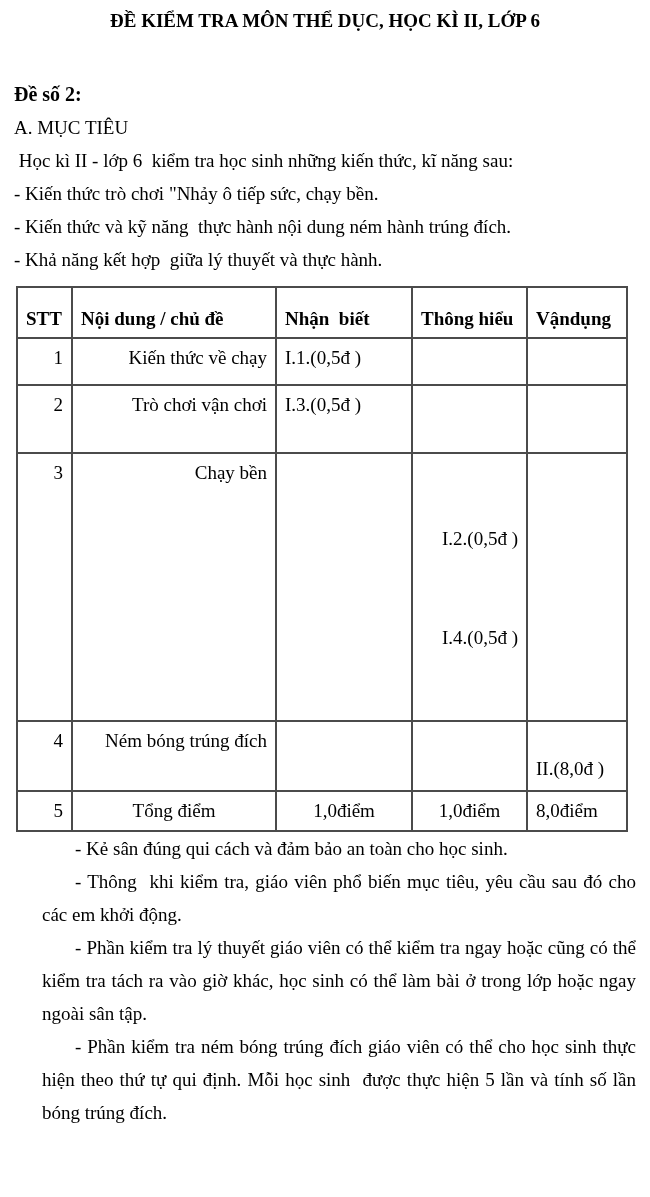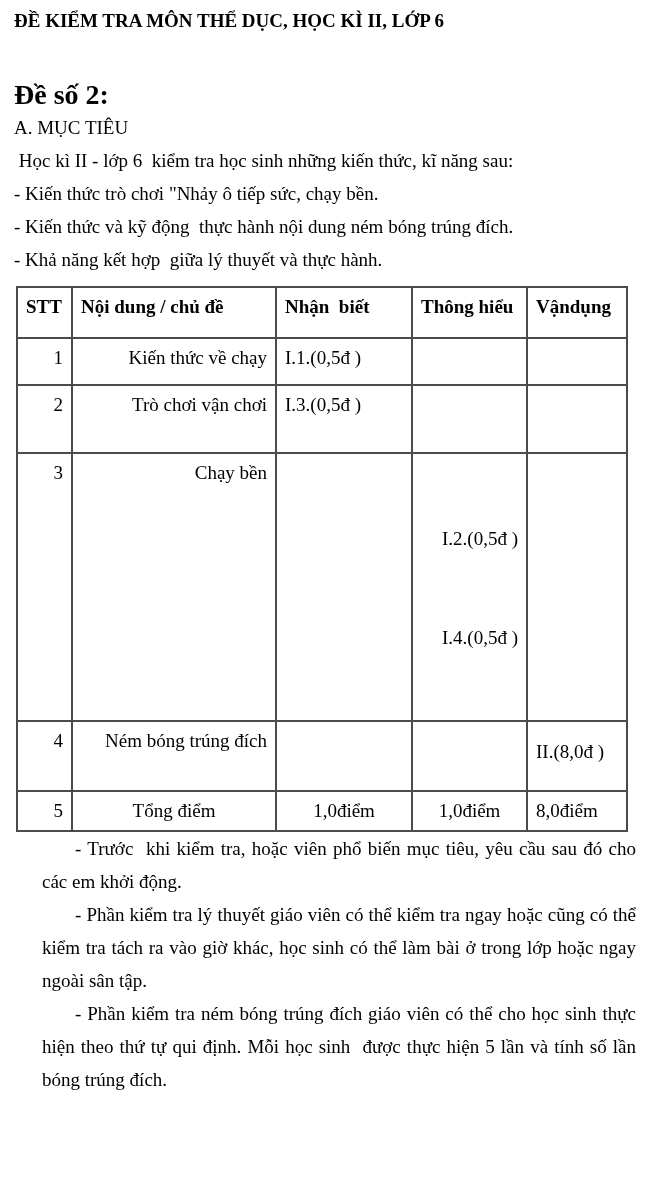--- a/index.html
+++ b/index.html
@@ -15,30 +15,30 @@
     font-family: "Liberation Serif", "DejaVu Serif", serif;
     font-size: 19px;
   }
   .page {
     width: 650px;
     box-sizing: border-box;
     padding: 0 14px 20px 14px;
   }
   .doc-title {
     padding-top: 9px;
-    text-align: left;
+    text-align: center;
     font-weight: bold;
     font-size: 19px;
     line-height: 24px;
     white-space: pre-wrap;
   }
   .exam-label {
     margin-top: 45px;
     font-weight: bold;
-    font-size: 28px;
+    font-size: 20px;
     line-height: 26px;
   }
   .line {
     line-height: 33px;
     white-space: pre-wrap;
   }
   .table-wrap {
     margin-top: 10px;
     margin-left: 2px;
   }
@@ -65,28 +65,28 @@
   tr.r-1     { height: 47px; }
   tr.r-2     { height: 68px; }
   tr.r-3     { height: 67px; }
   tr.r-4     { height: 70px; }
   tr.r-5     { height: 40px; }
 
   table.matrix th {
     font-weight: bold;
     text-align: left;
     line-height: 26px;
-    padding-top: 6px;
+    padding-top: 18px;
   }
   th.h-stt   { vertical-align: middle; padding-left: 10px; }
   th.h-topic { text-align: center; border-radius: 19px; }
 
   td.d-stt   { text-align: right; padding-right: 3px; }
   td.d-topic { text-align: right; }
-  tr.r-4 td.d-vd { vertical-align: bottom; padding-bottom: 22px; }
+  tr.r-4 td.d-vd { vertical-align: bottom; padding-bottom: 5px; }
   tr.r-5 td.d-topic, tr.r-5 td.d-nb, tr.r-5 td.d-th { text-align: center; }
 
   .mline { display: block; text-align: right; }
 
   .sec-c-heading {
     margin-top: 26px;
   }
   .req-para {
     margin: 0 0 0 28px;
     text-indent: 33px;
@@ -100,21 +100,21 @@
 
 <div class="page">
 
   <div class="doc-title">ĐỀ KIỂM TRA MÔN THỂ DỤC, HỌC KÌ II, LỚP 6</div>
 
   <div class="exam-label line">Đề số 2:</div>
 
   <div class="line">A. MỤC TIÊU</div>
   <div class="line"> Học kì II - lớp 6  kiểm tra học sinh những kiến thức, kĩ năng sau:</div>
   <div class="line">- Kiến thức trò chơi "Nhảy ô tiếp sức, chạy bền.</div>
-  <div class="line">- Kiến thức và kỹ động  thực hành nội dung ném bóng trúng đích.</div>
+  <div class="line">- Kiến thức và kỹ năng  thực hành nội dung ném hành trúng đích.</div>
   <div class="line">- Khả năng kết hợp  giữa lý thuyết và thực hành.</div>
 
 
   <div class="table-wrap">
     <table class="matrix">
       <colgroup>
         <col class="c-stt">
           <col class="c-topic">
           <col class="c-nb">
           <col class="c-th">
@@ -164,17 +164,18 @@
           <td class="d-topic">Tổng điểm</td>
           <td class="d-nb">1,0điểm</td>
           <td class="d-th">1,0điểm</td>
           <td class="d-vd">8,0điểm</td>
         </tr>
       </tbody>
     </table>
   </div>
 
 
-  <p class="req-para">- Trước  khi kiểm tra, hoặc viên phổ biến mục tiêu, yêu cầu sau đó cho các em khởi động.</p>
+  <p class="req-para">- Kẻ sân đúng qui cách và đảm bảo an toàn cho học sinh.</p>
+  <p class="req-para">- Thông  khi kiểm tra, giáo viên phổ biến mục tiêu, yêu cầu sau đó cho các em khởi động.</p>
   <p class="req-para">- Phần kiểm tra lý thuyết giáo viên có thể kiểm tra ngay hoặc cũng có thể kiểm tra tách ra vào giờ khác, học sinh có thể làm bài ở trong lớp hoặc ngay ngoài sân tập.</p>
   <p class="req-para">- Phần kiểm tra ném bóng trúng đích giáo viên có thể cho học sinh thực hiện theo thứ tự qui định. Mỗi học sinh  được thực hiện 5 lần và tính số lần bóng trúng đích.</p>
 
 </div>
 
 </body></html>

